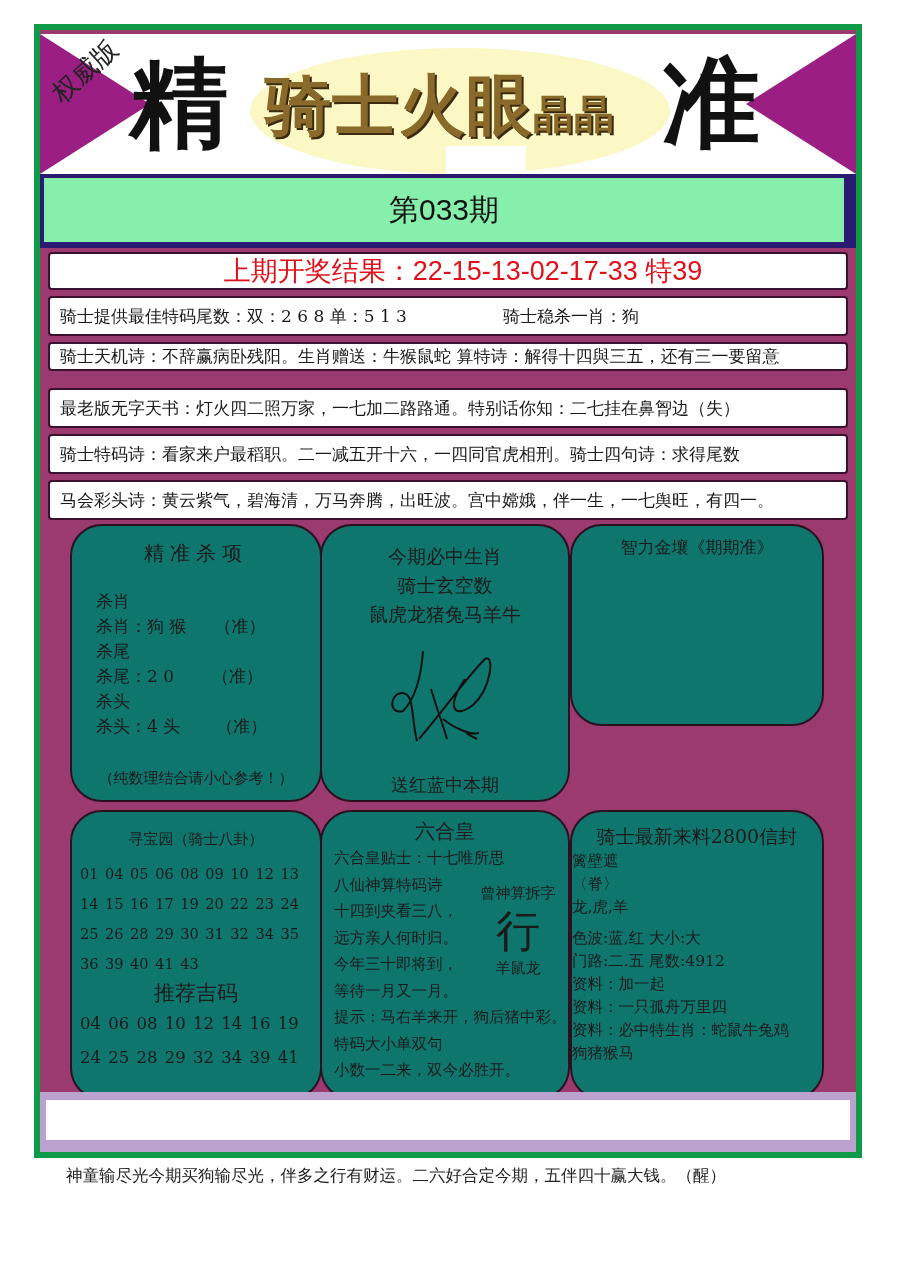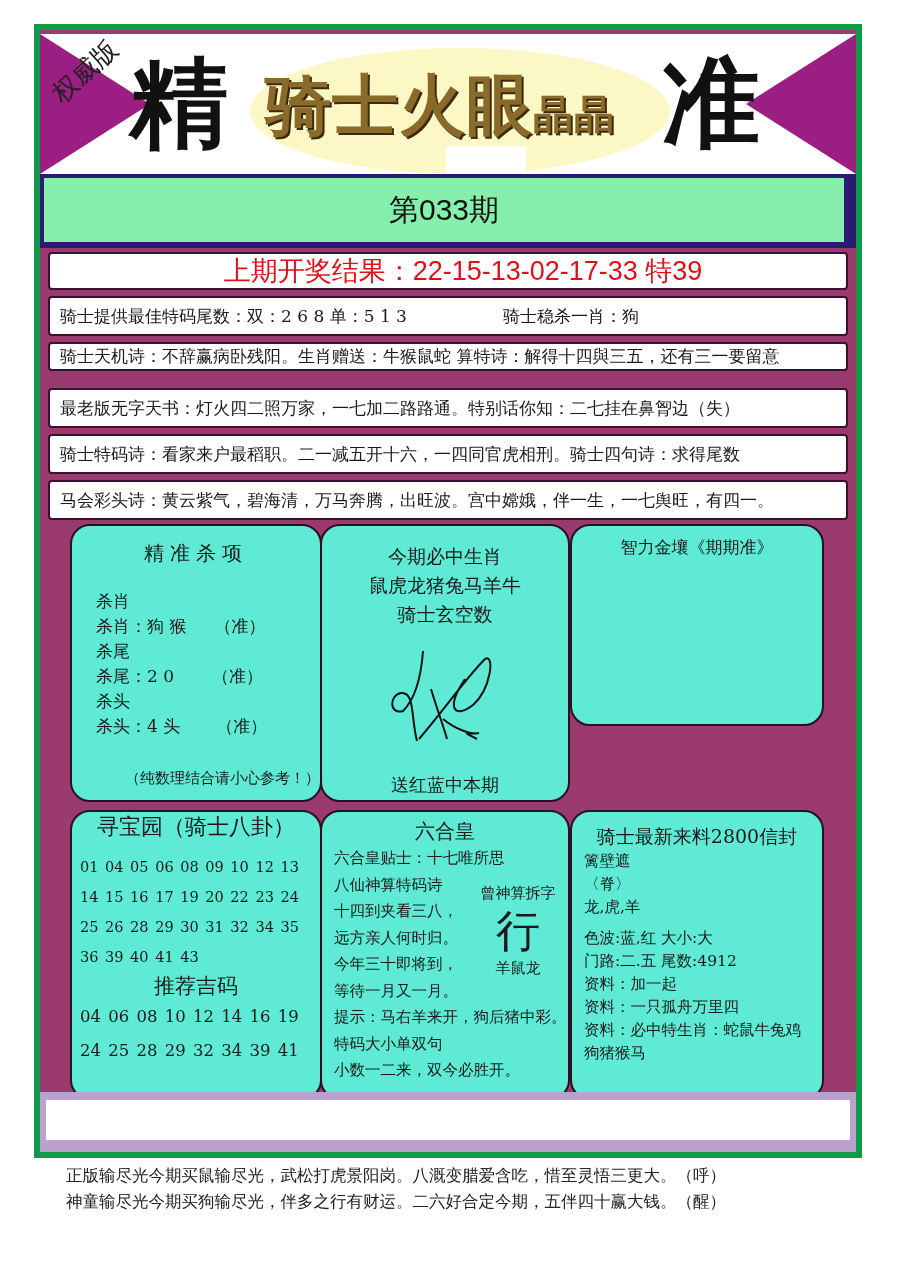--- a/index.html
+++ b/index.html
@@ -14,30 +14,30 @@
   .big-zhun { position: absolute; left: 622px; top: 20px; font-size: 98px; font-weight: bold; font-family: "DejaVu Sans", sans-serif; color: #111; line-height: 1; }
   .ellipse { position: absolute; left: 210px; top: 14px; width: 420px; height: 126px; border-radius: 50%; background: #fcf8c6; }
   .brand { position: absolute; left: 225px; top: 38px; font-size: 66px; font-weight: bold; color: #8a6a2a; text-shadow: 2px 2px 0 #3b2a10; line-height: 1; letter-spacing: 1px; }
   .brand small { font-size: 40px; }
   .white-patch { position: absolute; left: 406px; top: 112px; width: 80px; height: 30px; background: #ffffff; }
   .issue-bar { position: absolute; left: 0; top: 144px; right: 0; height: 74px; background: #2a1a72; }
   .issue-box { position: absolute; left: 4px; top: 4px; right: 12px; bottom: 6px; background: #86efac; display: flex; align-items: center; justify-content: center; font-family: "Liberation Sans", sans-serif; font-size: 30px; color: #111; }
   .row { position: absolute; left: 8px; right: 8px; background: #ffffff; border: 2px solid #3a1030; border-radius: 4px; display: flex; align-items: center; padding: 8px 10px; font-size: 17px; white-space: nowrap; overflow: hidden; }
   .row.result { justify-content: center; font-family: "Liberation Sans", sans-serif; color: #e0101a; font-size: 27px; padding-left: 40px; }
   .row .gap { display: inline-block; width: 96px; }
-  .card { position: absolute; background: #5eead4; border: 2px solid #2a1020; border-radius: 20px; overflow: hidden; font-size: 17px; }
+  .card { position: absolute; background: #0f766e; border: 2px solid #2a1020; border-radius: 32px; overflow: hidden; font-size: 17px; }
   .card .title { text-align: center; font-size: 20px; letter-spacing: 6px; }
   .kill-list { padding-left: 24px; margin-top: 22px; line-height: 25px; font-size: 17px; }
   .kill-list .tag { display: inline-block; margin-left: 28px; }
   .center-lines { text-align: center; line-height: 29px; font-size: 19px; margin-top: 16px; }
   .signature { display: block; margin: 20px auto 0 auto; }
   .nums { font-family: "DejaVu Serif", serif; font-size: 14.5px; padding: 0 8px; line-height: 30px; word-spacing: 2px; }
   .nums2 { font-size: 16.5px; line-height: 34px; }
   .liuhe-body { font-size: 15.5px; line-height: 26.5px; padding-left: 12px; }
-  .envelope-body { font-size: 15.5px; line-height: 23px; padding-left: 12px; }
+  .envelope-body { font-size: 15.5px; line-height: 23px; padding-left: 0; }
   .footer-strip { position: absolute; left: 0; right: 0; bottom: 0; height: 60px; background: #bba2ce; }
   .footer-box { position: absolute; left: 6px; right: 6px; top: 8px; height: 40px; background: #ffffff; }
   .bottom-text { position: absolute; left: 66px; top: 1163px; font-size: 16.5px; line-height: 26px; font-family: "DejaVu Sans", sans-serif; color: #222; }
 </style>
 </head>
 <body>
 
 <div class="frame">
   <div class="inner">
 
@@ -73,42 +73,42 @@
     <div class="card" style="left:30px;top:494px;width:252px;height:278px;">
       <div class="title" style="margin-top:14px;">精准杀项</div>
       <div class="kill-list">
         <div><span>杀肖</span></div>
         <div><span>杀肖：狗 猴</span><span class="tag">（准）</span></div>
         <div><span>杀尾</span></div>
         <div><span>杀尾：2 0</span><span class="tag" style="margin-left:38px;">（准）</span></div>
         <div><span>杀头</span></div>
         <div><span>杀头：4 头</span><span class="tag" style="margin-left:36px;">（准）</span></div>
       </div>
-      <div style="text-align:right;margin-top:30px;font-size:15px;">（纯数理结合请小心参考！）</div>
+      <div style="text-align:center;margin-top:30px;font-size:15px;">（纯数理结合请小心参考！）</div>
     </div>
 
     <div class="card" style="left:280px;top:494px;width:250px;height:278px;">
       <div class="center-lines">
         <div>今期必中生肖</div>
+        <div>骑士玄空数</div>
         <div>鼠虎龙猪兔马羊牛</div>
-        <div>骑士玄空数</div>
       </div>
       <svg class="signature" width="120" height="96" viewBox="0 0 120 96">
         <path d="M38 2 C36 30 30 50 18 62 C4 66 4 46 16 44 C30 42 26 70 32 92 M46 40 C52 60 60 82 62 90 M34 90 C60 60 80 30 100 10 C110 4 106 40 88 56 C70 70 60 60 80 30 M58 70 C70 80 86 86 94 84 C86 86 72 80 92 90" fill="none" stroke="#111" stroke-width="2"></path>
       </svg>
       <div style="text-align:center;font-size:18px;margin-top:28px;">送红蓝中本期</div>
     </div>
 
     <div class="card" style="left:530px;top:494px;width:254px;height:202px;">
       <div style="text-align:center;font-size:17px;margin-top:10px;">智力金壤《期期准》</div>
       <div style="position:absolute;left:110px;top:236px;font-size:18px;">减去九用 ？</div>
     </div>
 
     <div class="card" style="left:30px;top:780px;width:252px;height:290px;">
-      <div style="text-align:center;font-size:22px;">寻宝园（骑士八卦）</div>
+      <div style="text-align:center;font-size:15px;margin-top:18px;">寻宝园（骑士八卦）</div>
       <div class="nums" style="margin-top:10px;">
         <div>01 04 05 06 08 09 10 12 13</div>
         <div>14 15 16 17 19 20 22 23 24</div>
         <div>25 26 28 29 30 31 32 34 35</div>
         <div>36 39 40 41 43</div>
       </div>
       <div style="text-align:center;font-size:21px;">推荐吉码</div>
       <div class="nums nums2">
         <div>04 06 08 10 12 14 16 19</div>
         <div>24 25 28 29 32 34 39 41</div>
@@ -151,15 +151,14 @@
       </div>
     </div>
 
     <div class="footer-strip">
       <div class="footer-box"></div>
     </div>
   </div>
 </div>
 
 <div class="bottom-text">
-  <div>正版输尽光今期买鼠输尽光，武松打虎景阳岗。八溉变腊爱含吃，惜至灵悟三更大。（呼）</div>
   <div>神童输尽光今期买狗输尽光，伴多之行有财运。二六好合定今期，五伴四十赢大钱。（醒）</div>
 </div>
 
 </body></html>

